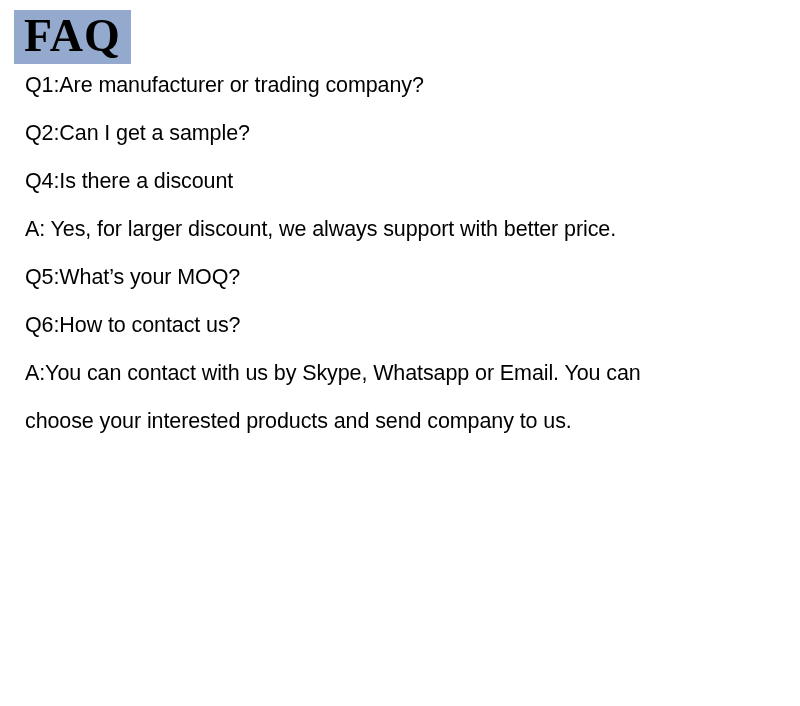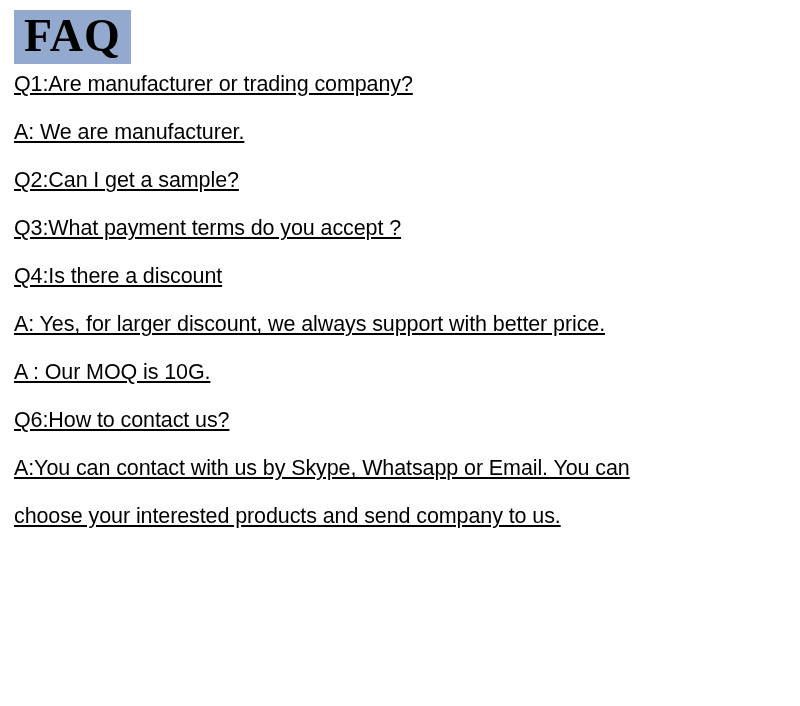--- a/index.html
+++ b/index.html
@@ -29,48 +29,45 @@
     background: #93a9cd;
     color: #000000;
     font-family: "Liberation Serif", serif;
     font-weight: bold;
     font-size: 46px;
     line-height: 1.05;
     letter-spacing: 1px;
     padding: 2px 10px 4px 10px;
   }
   .qa-list {
-    margin: 0;
+    margin: 11px;
     padding: 0;
     list-style: none;
-    text-decoration: underline;
   }
   .qa-line {
     font-size: 21.5px;
     line-height: 1.0;
     margin: 0 0 26.5px 0;
     white-space: pre-wrap;
     letter-spacing: -0.1px;
   }
 </style>
 </head>
 <body>
 
 <div class="page">
 
   <div class="faq-title-wrap">
     <span class="faq-title">FAQ</span>
   </div>
 
   <div class="qa-list">
     <p class="qa-line">Q1:Are manufacturer or trading company?</p>
-    <p class="qa-line">A: We are manufacturer.</p>
     <p class="qa-line">Q2:Can I get a sample?</p>
-    <p class="qa-line">Q3:What payment terms do you accept ?</p>
     <p class="qa-line">Q4:Is there a discount</p>
     <p class="qa-line">A: Yes, for larger discount, we always support with better price.</p>
-    <p class="qa-line">A : Our MOQ is 10G.</p>
+    <p class="qa-line">Q5:What’s your MOQ?</p>
     <p class="qa-line">Q6:How to contact us?</p>
     <p class="qa-line">A:You can contact with us by Skype, Whatsapp or Email. You can</p>
     <p class="qa-line">choose your interested products and send company to us.</p>
   </div>
 
 </div>
 
 </body></html>

